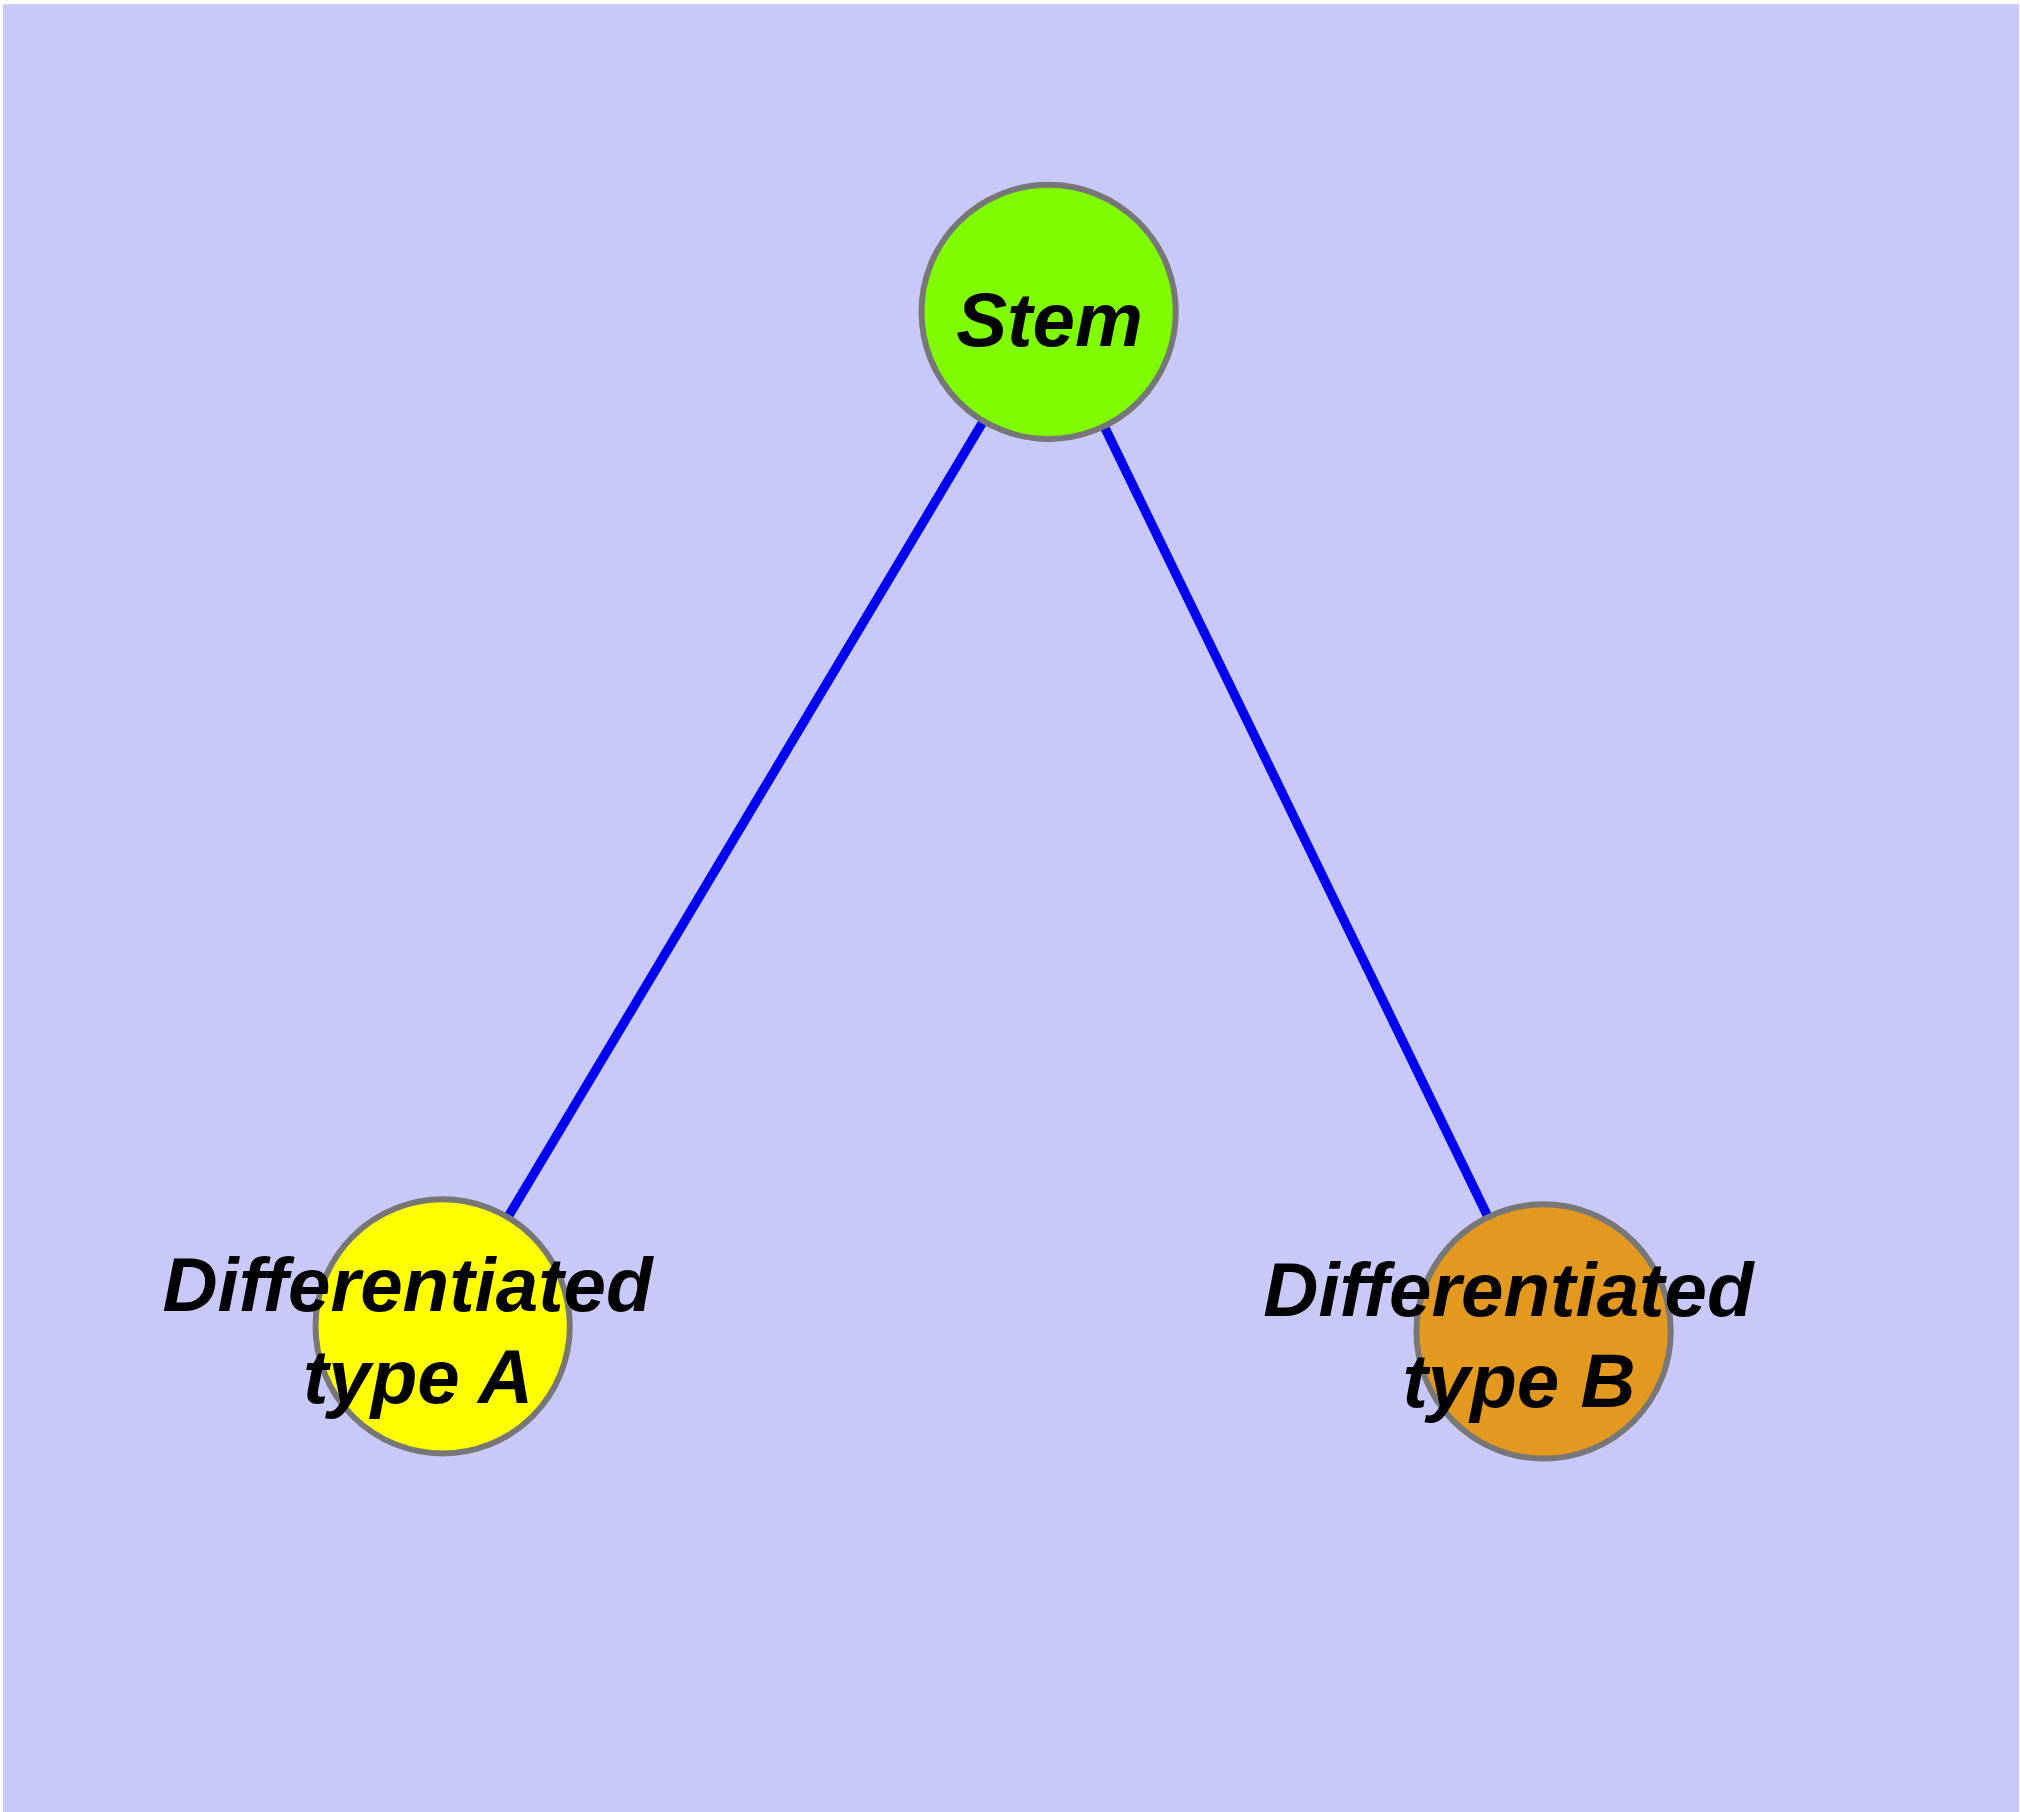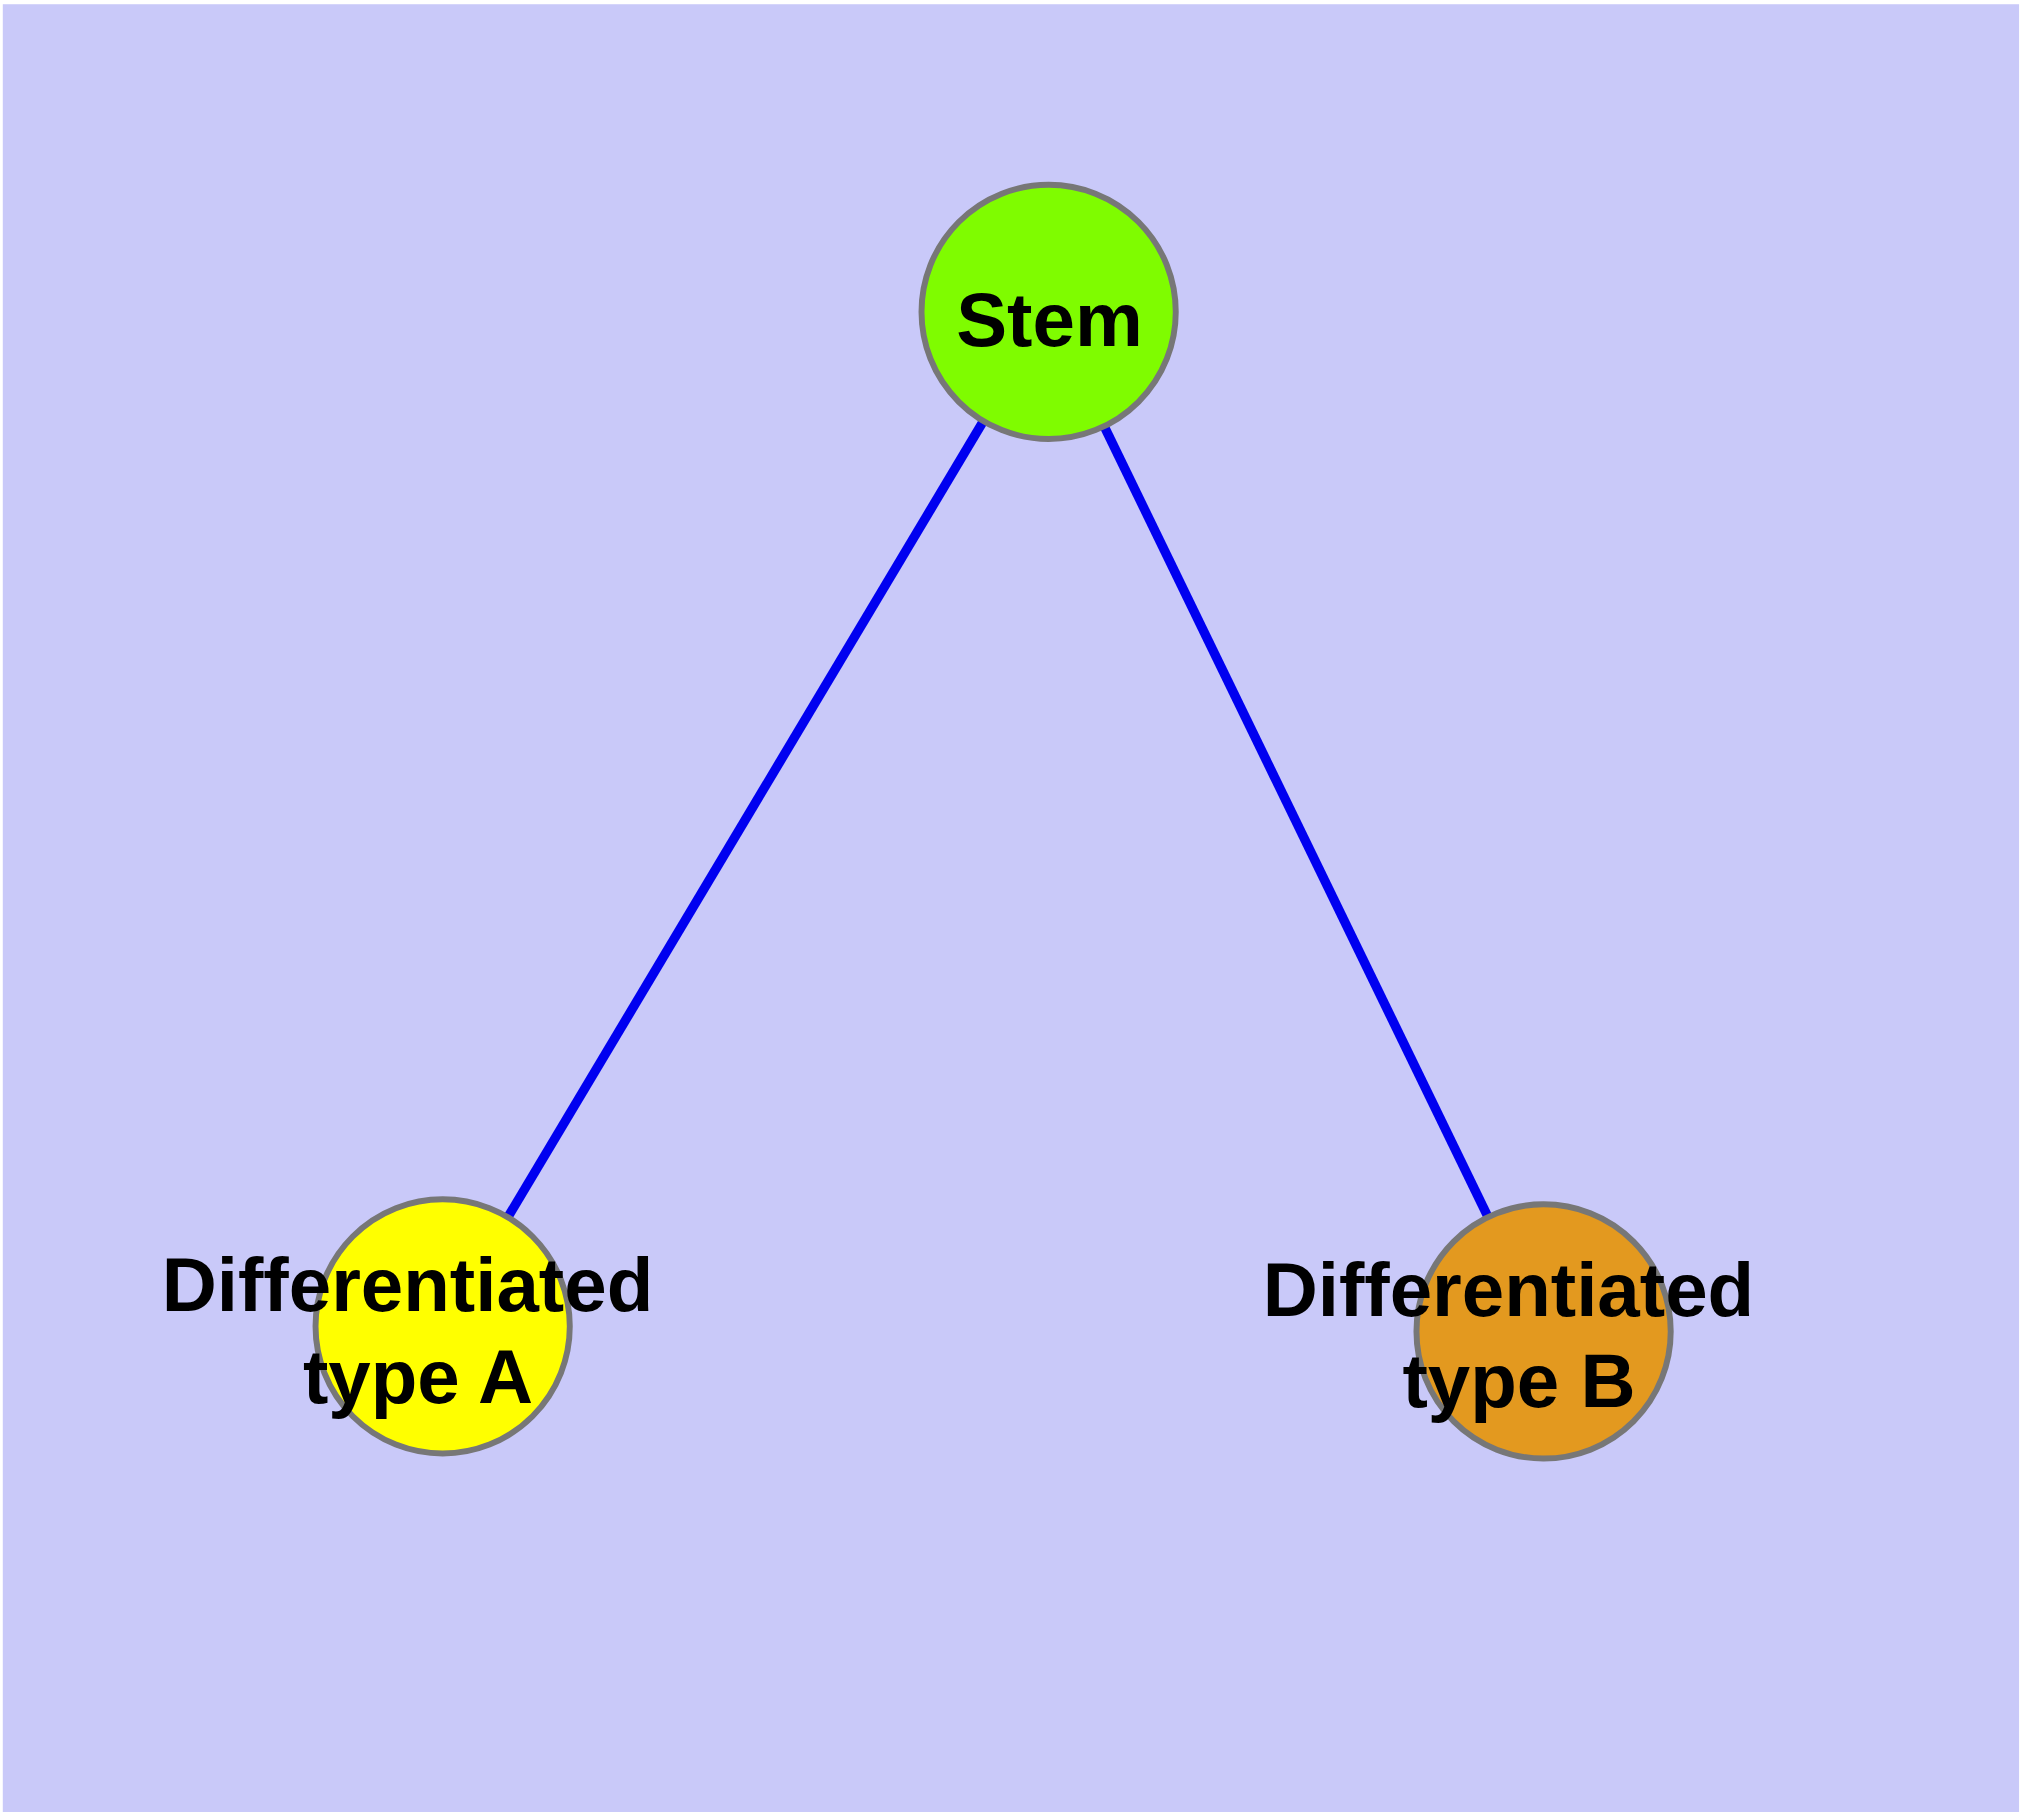--- a/index.html
+++ b/index.html
@@ -7,20 +7,21 @@
     padding: 0;
     width: 2021px;
     height: 1812px;
     background: #ffffff;
     overflow: hidden;
   }
   #canvas {
     position: relative;
     width: 1645px;
     height: 1812px;
+    font-style: italic;
   }
   svg { display: block; }
   .node-label {
     font-family: "Liberation Sans", sans-serif;
     font-weight: bold;
     font-size: 90px;
     fill: #000000;
   }
 </style>
 </head>

